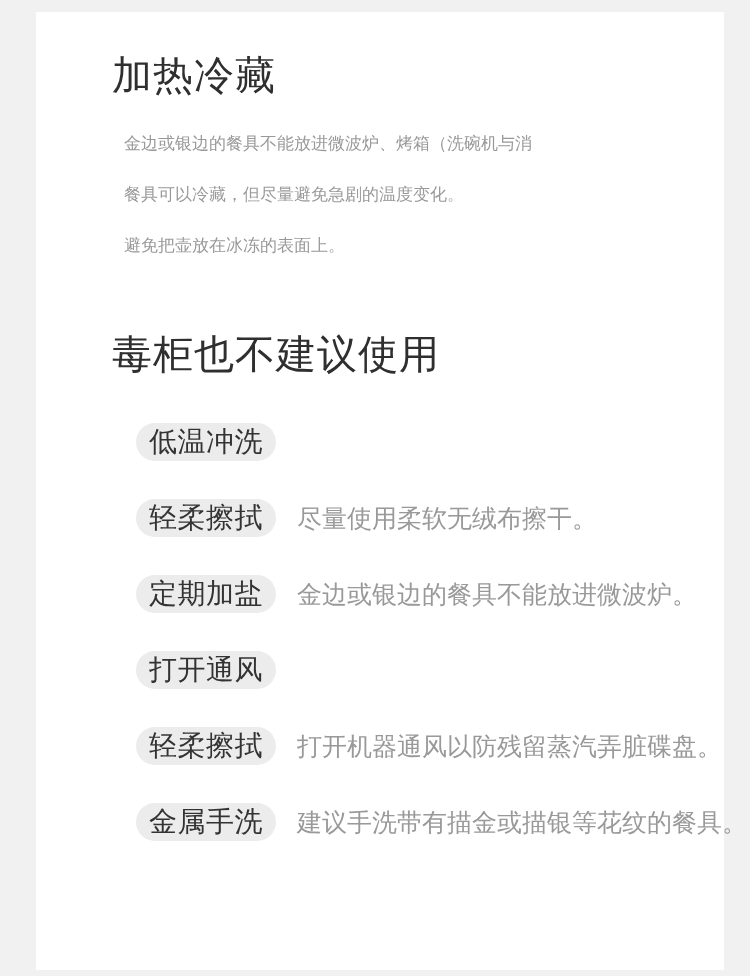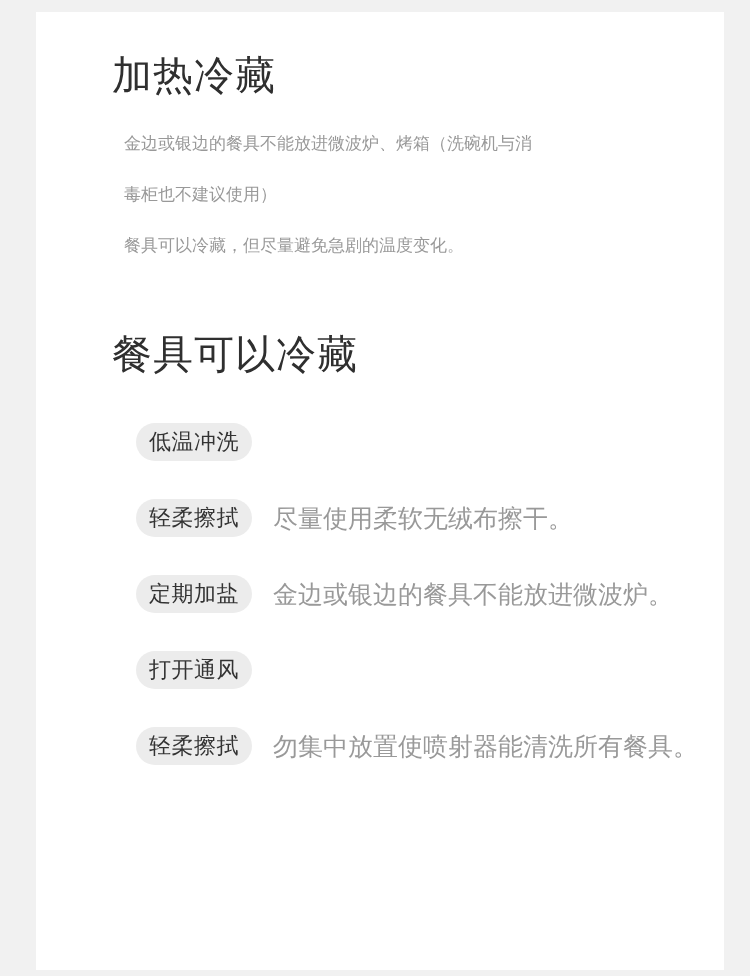--- a/index.html
+++ b/index.html
@@ -48,46 +48,46 @@
     margin-bottom: 38px;
   }
   .tip-tag {
     display: inline-flex;
     align-items: center;
     justify-content: center;
     height: 38px;
     padding: 0 13px;
     background: #ececec;
     border-radius: 19px;
-    font-size: 22px;
+    font-size: 28px;
     color: #333333;
     letter-spacing: 0.5px;
     flex: 0 0 auto;
   }
   .tip-desc {
     margin-left: 9px;
     font-size: 25px;
     color: #999999;
     white-space: nowrap;
   }
 </style>
 </head>
 <body>
 
 <div class="content-card">
 
   <h1 class="section-title">加热冷藏</h1>
 
   <div class="care-paragraph">
     <p class="care-line">金边或银边的餐具不能放进微波炉、烤箱（洗碗机与消</p>
-    <p class="care-line">毒柜也不建议使用）</p>
     <p class="care-line">餐具可以冷藏，但尽量避免急剧的温度变化。</p>
+    <p class="care-line">避免把壶放在冰冻的表面上。</p>
   </div>
 
-  <h1 class="section-title section-dishwasher-title">餐具可以冷藏</h1>
+  <h1 class="section-title section-dishwasher-title">毒柜也不建议使用</h1>
 
   <div class="tips-list">
 
     <div class="tip-row">
       <span class="tip-tag">低温冲洗</span>
     </div>
 
     <div class="tip-row">
       <span class="tip-tag">轻柔擦拭</span>
       <span class="tip-desc">尽量使用柔软无绒布擦干。</span>
@@ -97,18 +97,22 @@
       <span class="tip-tag">定期加盐</span>
       <span class="tip-desc">金边或银边的餐具不能放进微波炉。</span>
     </div>
 
     <div class="tip-row">
       <span class="tip-tag">打开通风</span>
     </div>
 
     <div class="tip-row">
       <span class="tip-tag">轻柔擦拭</span>
-      <span class="tip-desc">勿集中放置使喷射器能清洗所有餐具。</span>
+      <span class="tip-desc">打开机器通风以防残留蒸汽弄脏碟盘。</span>
     </div>
 
+    <div class="tip-row">
+      <span class="tip-tag">金属手洗</span>
+      <span class="tip-desc">建议手洗带有描金或描银等花纹的餐具。</span>
+    </div>
 
   </div>
 </div>
 
 </body></html>

